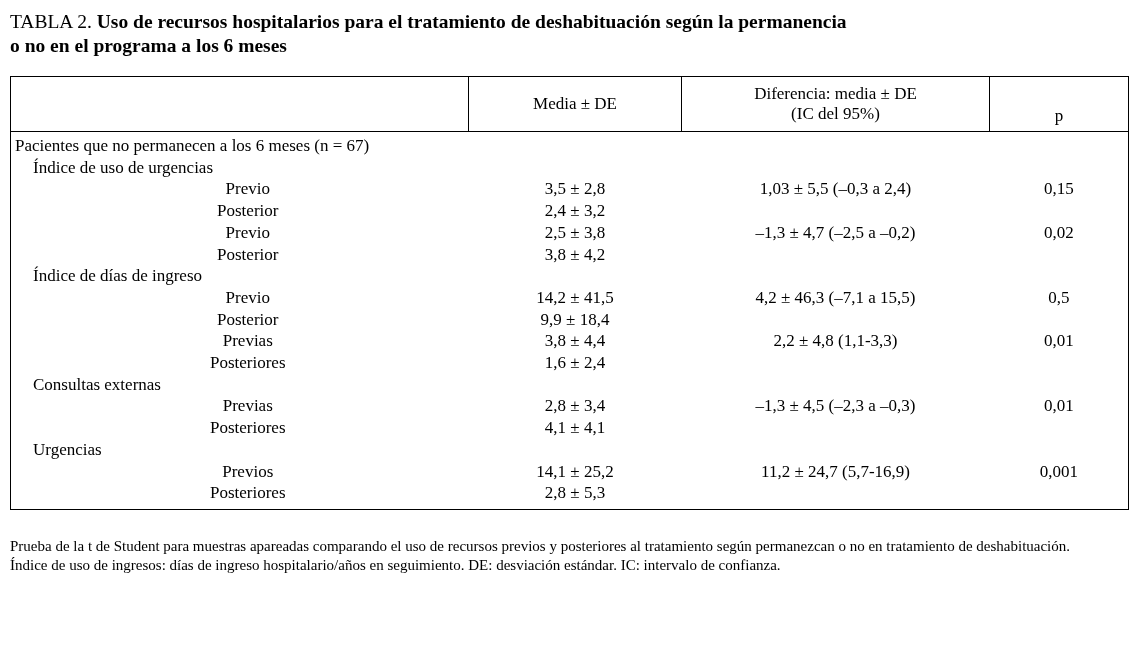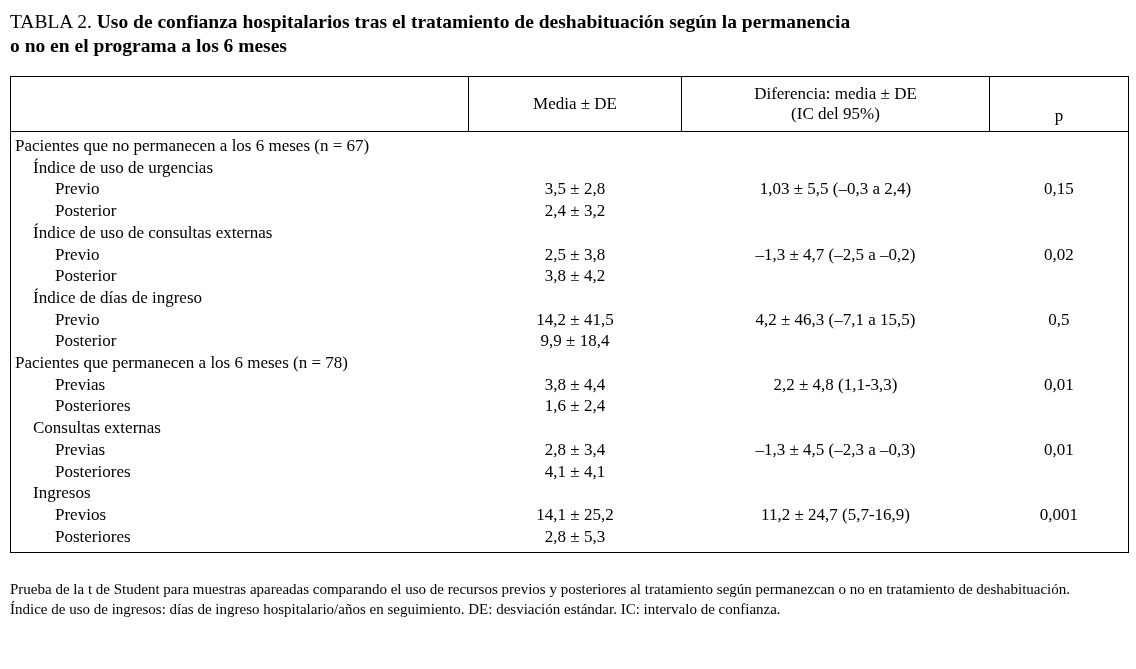--- a/index.html
+++ b/index.html
@@ -61,39 +61,39 @@
     font-size: 17px;
     white-space: nowrap;
     overflow: hidden;
   }
   tbody tr:first-child td { padding-top: 3px; margin-top: 32px; }
   tbody tr:last-child td  { padding-bottom: 5px; }
   td.label { text-align: left; }
   td.val   { text-align: center; }
   td.ind0  { padding-left: 4px; }
   td.ind1  { padding-left: 22px; margin-left: 6px; }
-  td.ind2  { padding-left: 44px; }
+  td.ind2  { padding-left: 18px; text-align: center; }
 
   
   .footnotes {
     margin-top: 27px;
     width: 1118px;
     font-size: 15px;
     line-height: 19.3px;
   }
   .footnotes p { margin: 0; }
 </style>
 </head>
 <body>
 
 <div class="page">
 
   <div class="title">
     <span class="tab-label">TABLA 2.</span>
-    <span class="tab-text">Uso de confianza hospitalarios tras el tratamiento de deshabituación según la permanencia</span>
+    <span class="tab-text">Uso de recursos hospitalarios para el tratamiento de deshabituación según la permanencia</span>
     <span class="line2">o no en el programa a los 6 meses</span>
   </div>
 
   <table class="data-table">
     <colgroup>
       <col class="c1">
         <col class="c2">
         <col class="c3">
         <col class="c4">
     </colgroup>
@@ -127,26 +127,20 @@
           <td class="val">1,03 ± 5,5 (–0,3 a 2,4)</td>
           <td class="val">0,15</td>
         </tr>
         <tr>
           <td class="label ind2">Posterior</td>
           <td class="val">2,4 ± 3,2</td>
           <td class="val"></td>
           <td class="val"></td>
         </tr>
         <tr>
-          <td class="label ind1">Índice de uso de consultas externas</td>
-          <td class="val"></td>
-          <td class="val"></td>
-          <td class="val"></td>
-        </tr>
-        <tr>
           <td class="label ind2">Previo</td>
           <td class="val">2,5 ± 3,8</td>
           <td class="val">–1,3 ± 4,7 (–2,5 a –0,2)</td>
           <td class="val">0,02</td>
         </tr>
         <tr>
           <td class="label ind2">Posterior</td>
           <td class="val">3,8 ± 4,2</td>
           <td class="val"></td>
           <td class="val"></td>
@@ -163,26 +157,20 @@
           <td class="val">4,2 ± 46,3 (–7,1 a 15,5)</td>
           <td class="val">0,5</td>
         </tr>
         <tr>
           <td class="label ind2">Posterior</td>
           <td class="val">9,9 ± 18,4</td>
           <td class="val"></td>
           <td class="val"></td>
         </tr>
         <tr>
-          <td class="label ind0">Pacientes que permanecen a los 6 meses (n = 78)</td>
-          <td class="val"></td>
-          <td class="val"></td>
-          <td class="val"></td>
-        </tr>
-        <tr>
           <td class="label ind2">Previas</td>
           <td class="val">3,8 ± 4,4</td>
           <td class="val">2,2 ± 4,8 (1,1-3,3)</td>
           <td class="val">0,01</td>
         </tr>
         <tr>
           <td class="label ind2">Posteriores</td>
           <td class="val">1,6 ± 2,4</td>
           <td class="val"></td>
           <td class="val"></td>
@@ -199,21 +187,21 @@
           <td class="val">–1,3 ± 4,5 (–2,3 a –0,3)</td>
           <td class="val">0,01</td>
         </tr>
         <tr>
           <td class="label ind2">Posteriores</td>
           <td class="val">4,1 ± 4,1</td>
           <td class="val"></td>
           <td class="val"></td>
         </tr>
         <tr>
-          <td class="label ind1">Ingresos</td>
+          <td class="label ind1">Urgencias</td>
           <td class="val"></td>
           <td class="val"></td>
           <td class="val"></td>
         </tr>
         <tr>
           <td class="label ind2">Previos</td>
           <td class="val">14,1 ± 25,2</td>
           <td class="val">11,2 ± 24,7 (5,7-16,9)</td>
           <td class="val">0,001</td>
         </tr>

